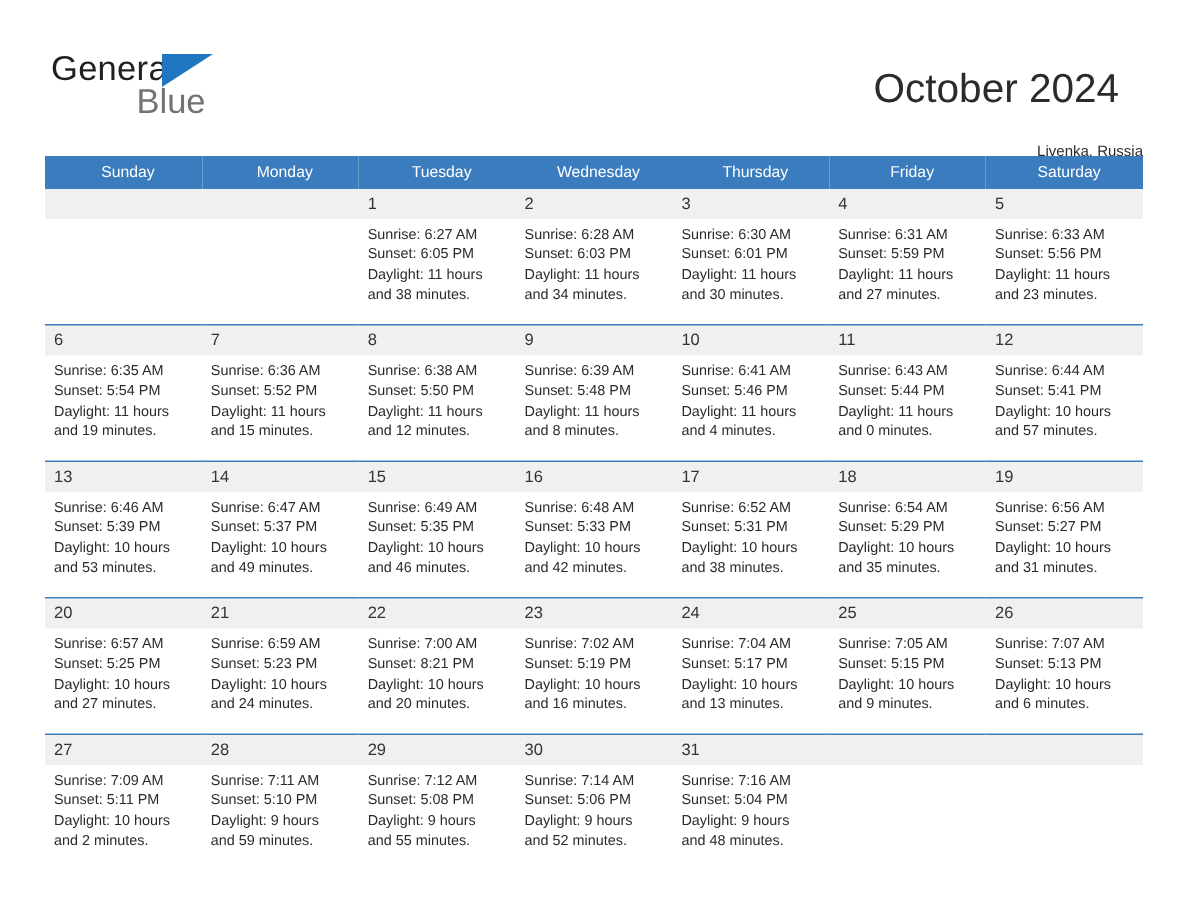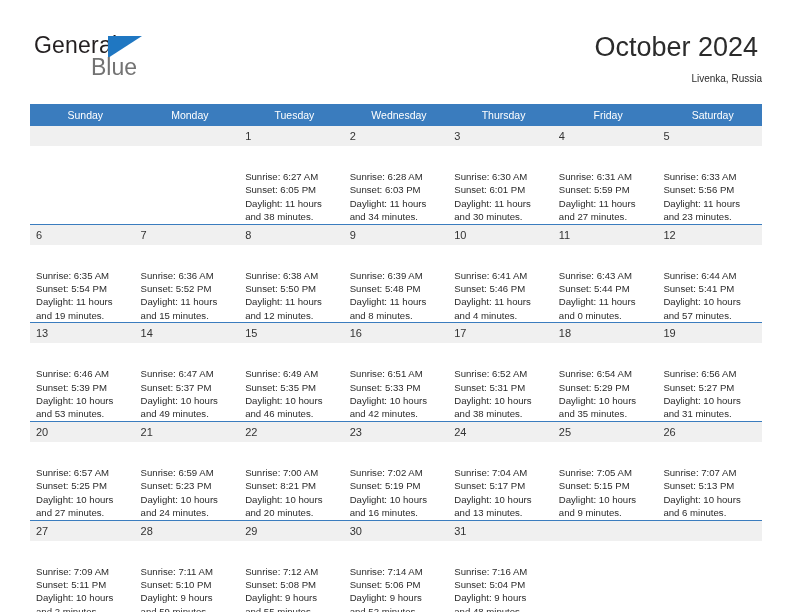--- a/index.html
+++ b/index.html
@@ -72,21 +72,21 @@
     right: 0;
     top: 0;
     text-align: right;
   }
   .cal-title {
     font-size: 27px;
     color: #2b2b2b;
     line-height: 34px;
     white-space: nowrap;
     font-weight: normal;
-    margin: 4px;
+    margin: 16px;
   }
   .cal-subtitle {
     font-size: 10px;
     color: #2b2b2b;
     line-height: 20px;
     margin-top: 5px;
     white-space: nowrap;
   }
 
   
@@ -128,21 +128,20 @@
     padding: 3px 0 3px 6px;
     height: 14px;
     line-height: 14px;
   }
   .daynum.empty {
     background: #f0f0f0;
   }
 
   .cell-body {
     padding: 4px 8px 0 6px;
-    margin-top: 20px;
   }
   .cell-line {
     font-size: 9.6px;
     line-height: 13.4px;
     color: #2b2b2b;
     white-space: nowrap;
   }
   td.blank .daynum {
     background: #f0f0f0;
   }
@@ -324,21 +323,21 @@
             <div class="cell-body">
               <div class="cell-line">Sunrise: 6:49 AM</div>
               <div class="cell-line">Sunset: 5:35 PM</div>
               <div class="cell-line">Daylight: 10 hours</div>
               <div class="cell-line">and 46 minutes.</div>
             </div>
           </td>
           <td class="">
             <div class="daynum">16</div>
             <div class="cell-body">
-              <div class="cell-line">Sunrise: 6:51 AM</div>
+              <div class="cell-line">Sunrise: 6:48 AM</div>
               <div class="cell-line">Sunset: 5:33 PM</div>
               <div class="cell-line">Daylight: 10 hours</div>
               <div class="cell-line">and 42 minutes.</div>
             </div>
           </td>
           <td class="">
             <div class="daynum">17</div>
             <div class="cell-body">
               <div class="cell-line">Sunrise: 6:52 AM</div>
               <div class="cell-line">Sunset: 5:31 PM</div>

